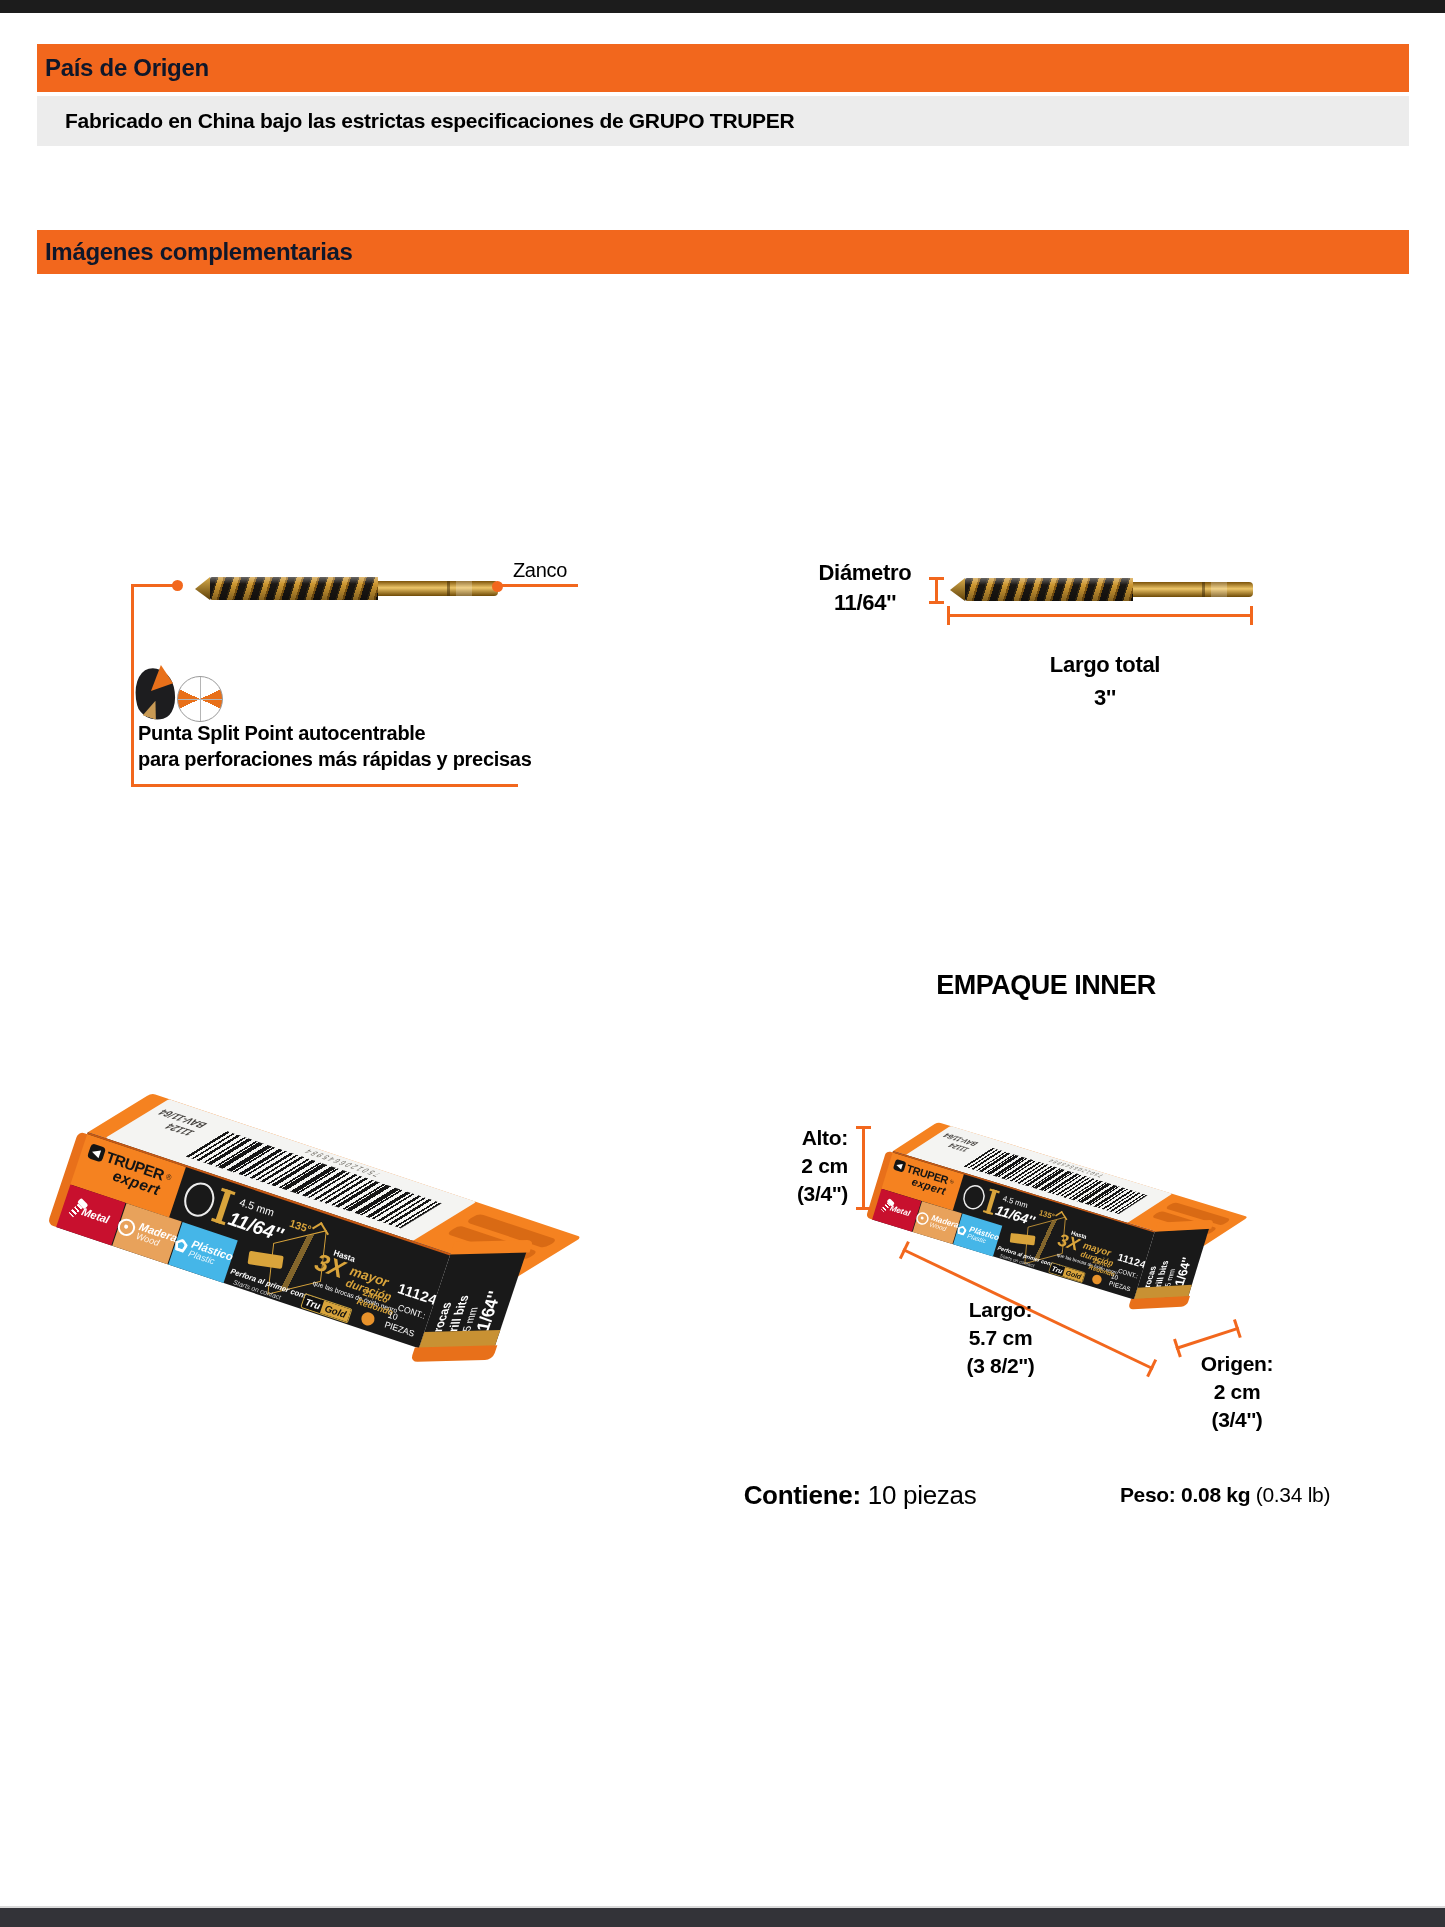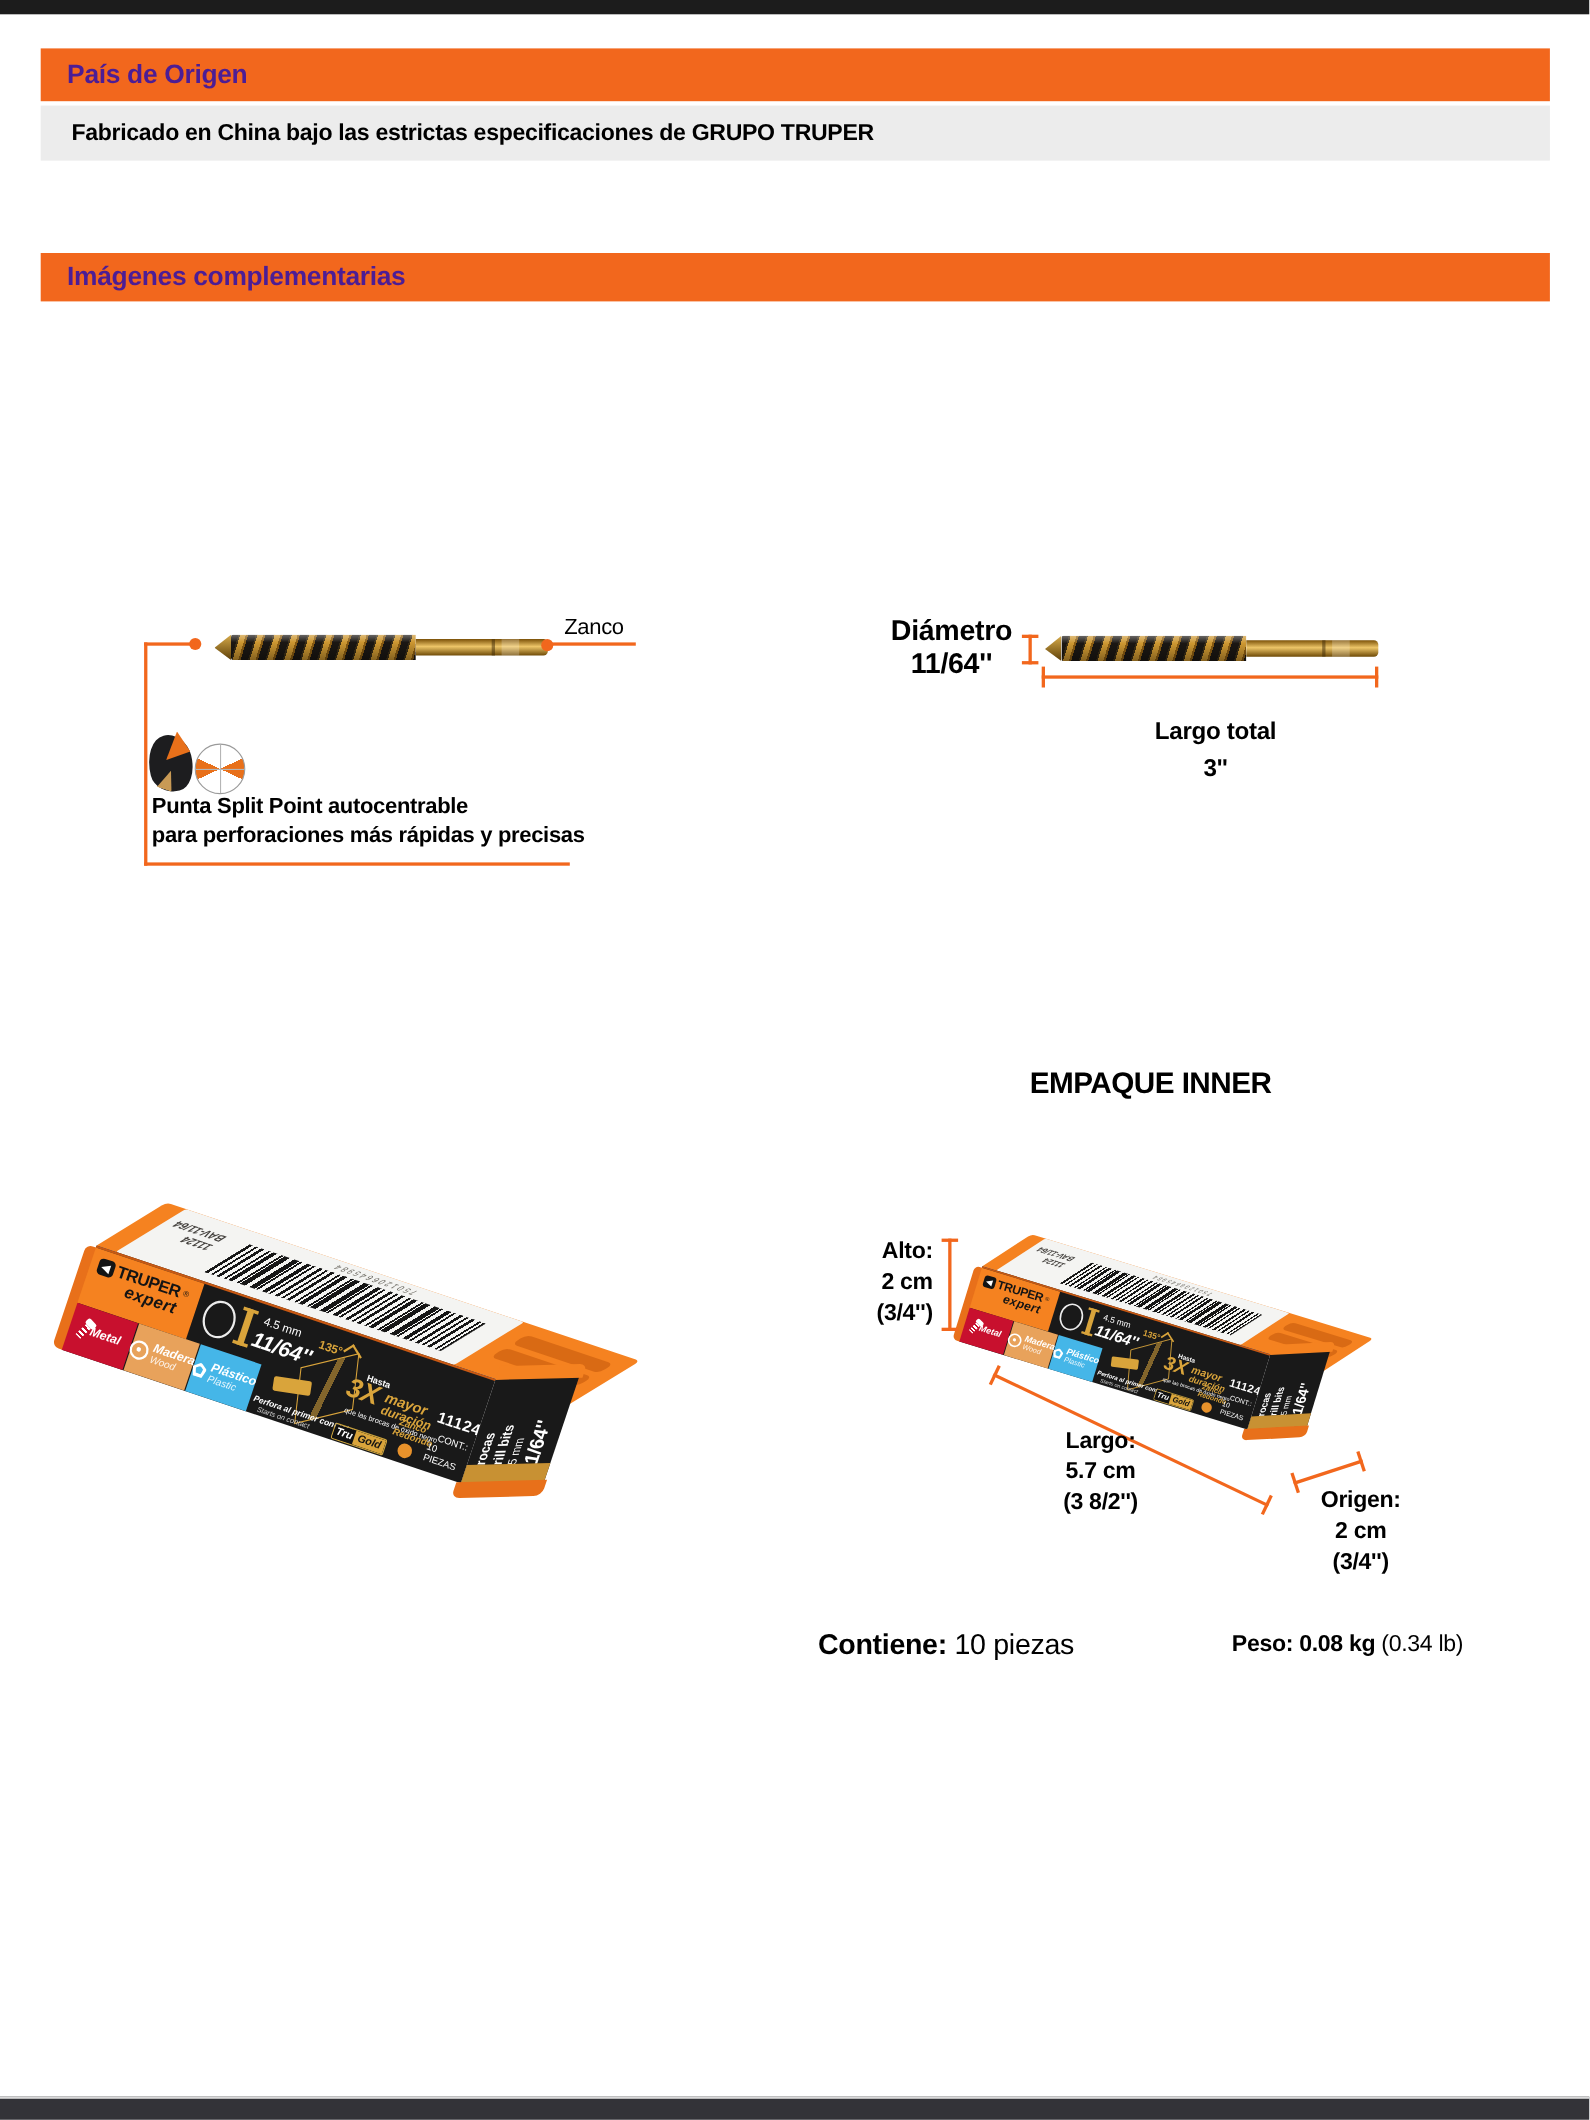--- a/index.html
+++ b/index.html
@@ -7,22 +7,22 @@
     width:1445px;height:1927px;position:relative;background:#ffffff;
     font-family:"Liberation Sans","DejaVu Sans",sans-serif;overflow:hidden;
   }
   .abs{position:absolute;}
 
   
   .top-bar{left:0;top:0;width:1445px;height:13px;background:#1c1c1c;}
   .bottom-bar{left:0;top:1906px;width:1445px;height:21px;background:#333338;border-top:2px solid #d9d9d9;}
 
   
-  .bar-orange{left:37px;width:1372px;background:#F2671D;color:#4c1d95;font-weight:bold;
-    font-size:24px;display:flex;align-items:center;padding-left:24px;box-sizing:border-box;letter-spacing:-0.3px;}
+  .bar-orange{left:37px;width:1372px;background:#F2671D;color:#0f172a;font-weight:bold;
+    font-size:24px;display:flex;align-items:center;padding-left:8px;box-sizing:border-box;letter-spacing:-0.3px;}
   .bar-gray{left:37px;width:1372px;background:#ececec;color:#000;font-weight:bold;
     font-size:21px;display:flex;align-items:center;padding-left:28px;box-sizing:border-box;letter-spacing:-0.3px;}
 
   
   .ln{position:absolute;background:#F2671D;}
   .odot{position:absolute;width:11px;height:11px;border-radius:50%;background:#F2671D;}
   .mh{position:absolute;background:#F2671D;height:3px;}
   .mh::before,.mh::after{content:"";position:absolute;width:3px;height:19px;top:-8px;background:#F2671D;}
   .mh::before{left:0}.mh::after{right:0}
   .mv{position:absolute;background:#F2671D;width:3px;}
@@ -188,21 +188,21 @@
   <div class="tip-sliver"></div>
   <div class="tip-flash"></div>
 </div>
 <div class="angle-icon"></div>
 
 <div class="punta-text">
   <div>Punta Split Point autocentrable</div>
   <div>para perforaciones más rápidas y precisas</div>
 </div>
 
-<div class="lbl" style="left:806px;top:558px;width:118px;line-height:30px;font-size:26px;">
+<div class="lbl" style="left:806px;top:558px;width:118px;line-height:30px;font-size:22px;">
   <div>Diámetro</div>
   <div>11/64''</div>
 </div>
 <div class="mv" style="left:935px;top:577px;height:27px;"></div>
 
 <div class="drill" style="left:950px;top:578px;width:303px;">
   <div class="drill-tip"></div>
   <div class="drill-flutes"></div>
   <div class="drill-shank"></div>
 </div>

